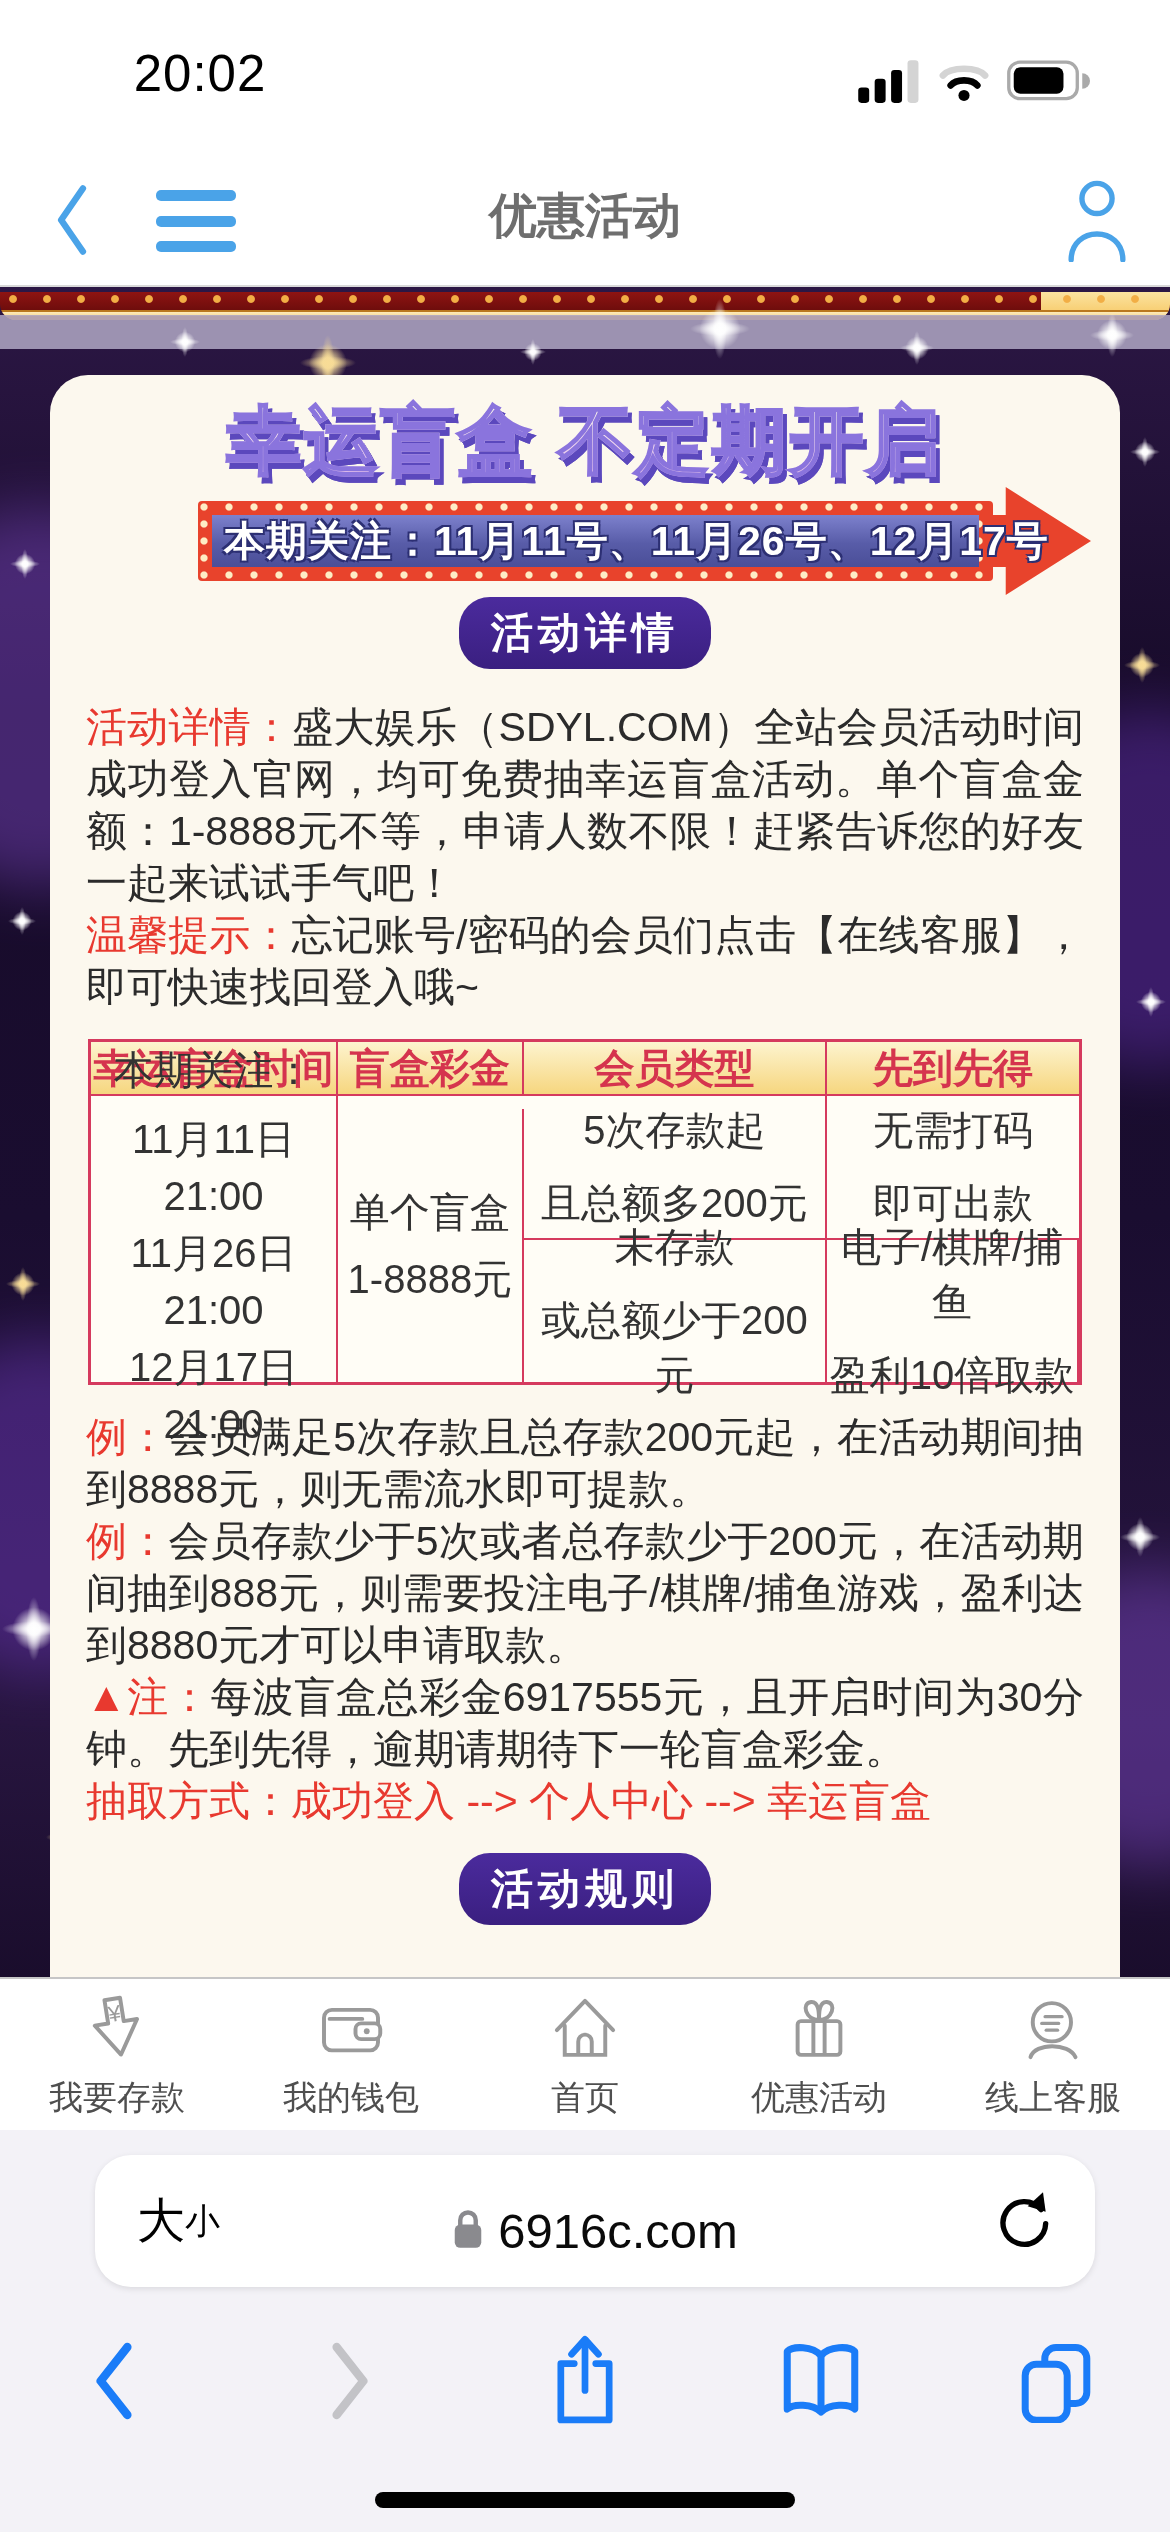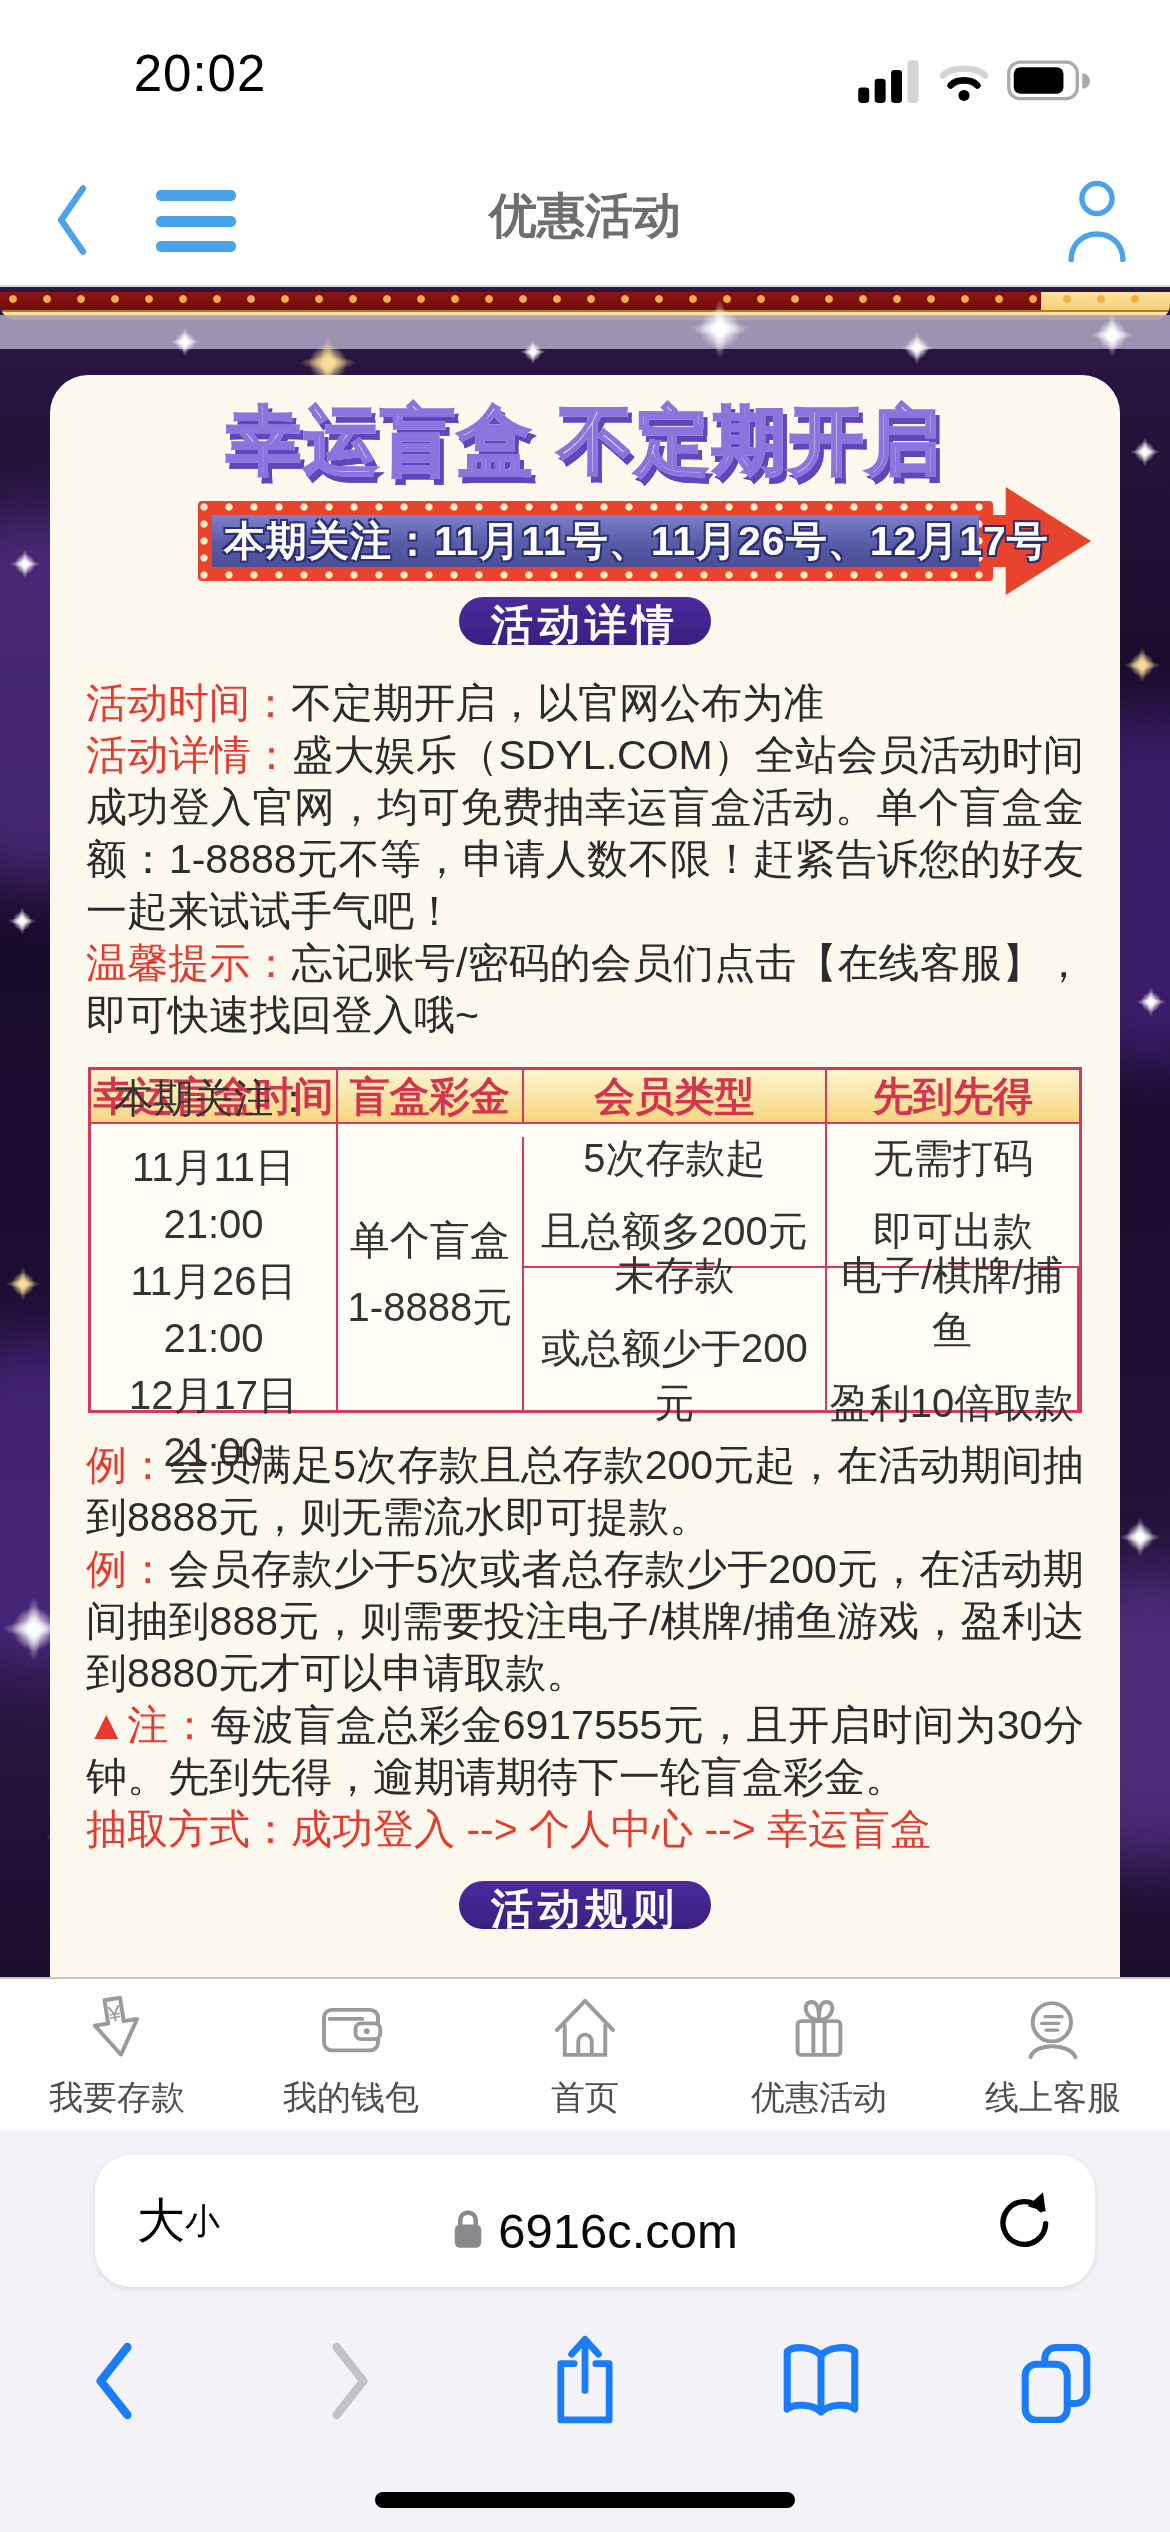--- a/index.html
+++ b/index.html
@@ -61,21 +61,21 @@
   .arrow-banner { position:relative; margin:14px 0 0 148px; width:795px; height:80px; background:#e8432c; border-radius:4px;
                   background-image:radial-gradient(circle at 6px 6px,rgba(255,247,205,.95) 3px,rgba(0,0,0,0) 4.2px); background-size:25px 17px; }
   .arrow-inner { position:absolute; left:14px; right:14px; top:14px; bottom:14px;
                  background:linear-gradient(180deg,#7d81cd 0%,#585ca8 55%,#4a4e98 100%);
                  display:flex; align-items:center; padding-left:12px;
                  font-size:41px; font-weight:700; color:#fff; letter-spacing:1px; white-space:nowrap;
                  text-shadow:2px 2px 0 #2c2f73,-2px 2px 0 #2c2f73,2px -2px 0 #2c2f73,-2px -2px 0 #2c2f73; }
   .arrow-head { position:absolute; right:-98px; top:-14px; width:104px; height:108px; background:#e8432c;
                 clip-path:polygon(0 26%,18% 26%,18% 0,100% 50%,18% 100%,18% 74%,0 74%); }
 
-  .pill-btn { display:block; margin:16px auto 0; width:252px; height:48px; border:none; border-radius:31px;
+  .pill-btn { display:block; margin:16px auto 0; width:252px; height:72px; border:none; border-radius:31px;
               background:linear-gradient(180deg,#4b2b9d,#3a1f80); color:#fff; font-size:42px; font-weight:700;
               letter-spacing:5px; font-family:inherit; cursor:pointer; }
   .btn-rules { margin-top:26px; }
 
   .body-text { margin:32px 36px 0; font-size:41px; line-height:52px; color:#2b2b2b; text-align:justify; }
   .red { color:#e8392f; }
   .examples { margin-top:26px; }
 
   
   .ptable { display:grid; margin:26px 38px 0; width:994px;
@@ -203,21 +203,20 @@
       <div class="hero-title">幸运盲盒 不定期开启</div>
 
       <div class="arrow-banner">
         <div class="arrow-head"></div>
         <div class="arrow-inner">本期关注：11月11号、11月26号、12月17号</div>
       </div>
 
       <button class="pill-btn">活动详情</button>
 
       <div class="body-text">
-        <p><span class="red">活动时间：</span><span>不定期开启，以官网公布为准</span></p>
         <p><span class="red">活动详情：</span><span>盛大娱乐（SDYL.COM）全站会员活动时间成功登入官网，均可免费抽幸运盲盒活动。单个盲盒金额：1-8888元不等，申请人数不限！赶紧告诉您的好友一起来试试手气吧！</span></p>
         <p><span class="red">温馨提示：</span><span>忘记账号/密码的会员们点击【在线客服】，即可快速找回登入哦~</span></p>
       </div>
 
       <div class="ptable">
         <div class="th">幸运盲盒时间</div>
         <div class="th">盲盒彩金</div>
         <div class="th">会员类型</div>
         <div class="th">先到先得</div>
 

